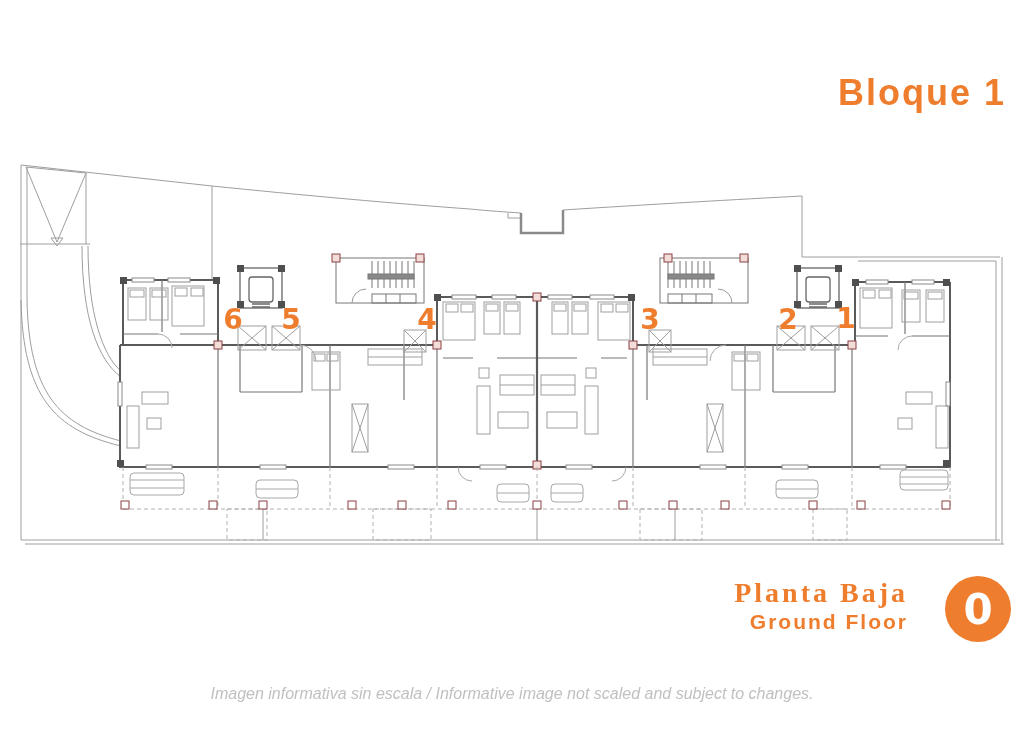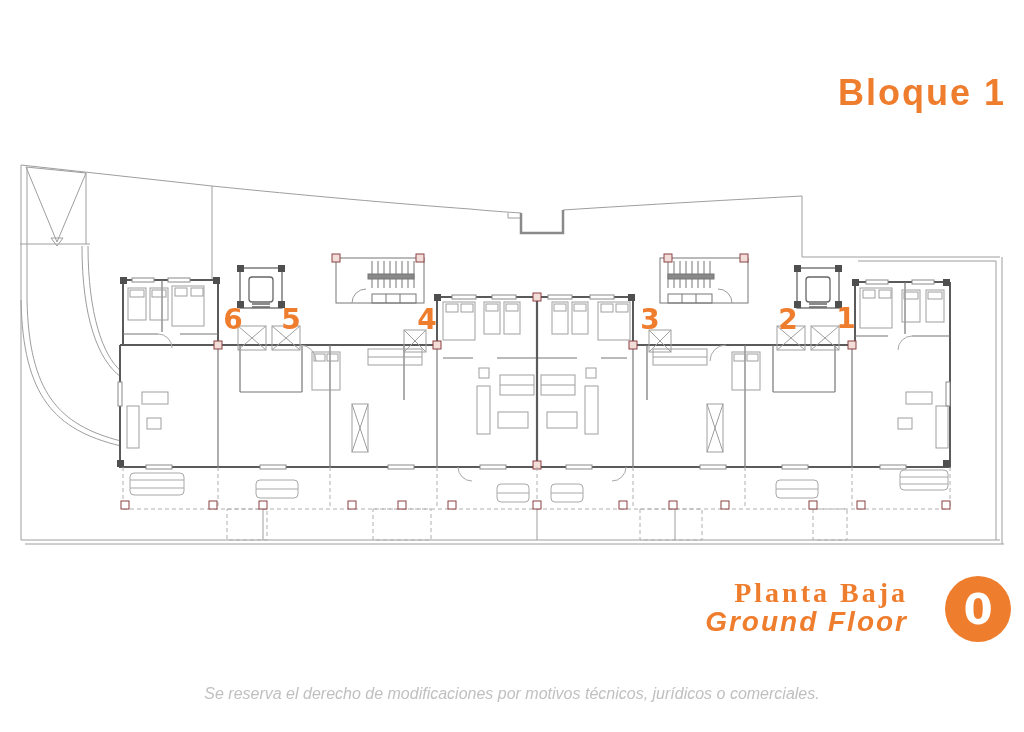--- a/index.html
+++ b/index.html
@@ -8,21 +8,21 @@
   .block-title{position:absolute;top:72px;right:18px;width:400px;text-align:right;
         font-size:36px;font-weight:700;letter-spacing:2px;color:#EF7D2E;}
   .plan{position:absolute;left:0;top:0;width:1024px;height:732px;}
   .plan svg{position:absolute;left:0;top:0;}
   .apt-num{position:absolute;transform:translate(-50%,-50%);
         font-family:"DejaVu Sans", sans-serif;font-size:28px;font-weight:700;color:#EF7D2E;}
   .apt0{left:233px;top:319px}.apt1{left:291px;top:319px}.apt2{left:427px;top:319px}
   .apt3{left:650px;top:319px}.apt4{left:788px;top:319px}.apt5{left:846px;top:318px}
   .floor-label{position:absolute;top:578px;right:116px;text-align:right;color:#EF7D2E;line-height:29px;}
   .floor-es{font-size:28px;font-weight:700;letter-spacing:3px;font-family:Liberation Serif, serif;}
-  .floor-en{font-size:28px;font-weight:700;font-style:italic;letter-spacing:2px;}
+  .floor-en{font-size:21px;font-weight:700;letter-spacing:2px;}
   .floor-badge{position:absolute;left:945px;top:576px;width:66px;height:66px;border-radius:50%;
         background:#EF7D2E;color:#fff;font-size:42px;font-weight:700;
         display:flex;align-items:center;justify-content:center;
         font-family:"DejaVu Sans", sans-serif;}
   .disclaimer{position:absolute;left:60px;right:60px;top:683px;text-align:center;
         font-style:italic;font-size:16px;line-height:21px;color:#c0c0c0;}
 </style>
 </head>
 <body>
 
@@ -304,16 +304,16 @@
   </div>
 
   <div class="floor-label">
     <div class="floor-es">Planta Baja</div>
     <div class="floor-en">Ground Floor</div>
   </div>
 
   <div class="floor-badge">0</div>
 
   <div class="disclaimer">
-    <div>Se reserva el derecho de modificaciones por motivos técnicos, jurídicos o comerciales.</div>
+    <div>Imagen informativa sin escala /  Informative image not scaled and subject to changes.</div>
   </div>
 
 </div>
 
 </body></html>

